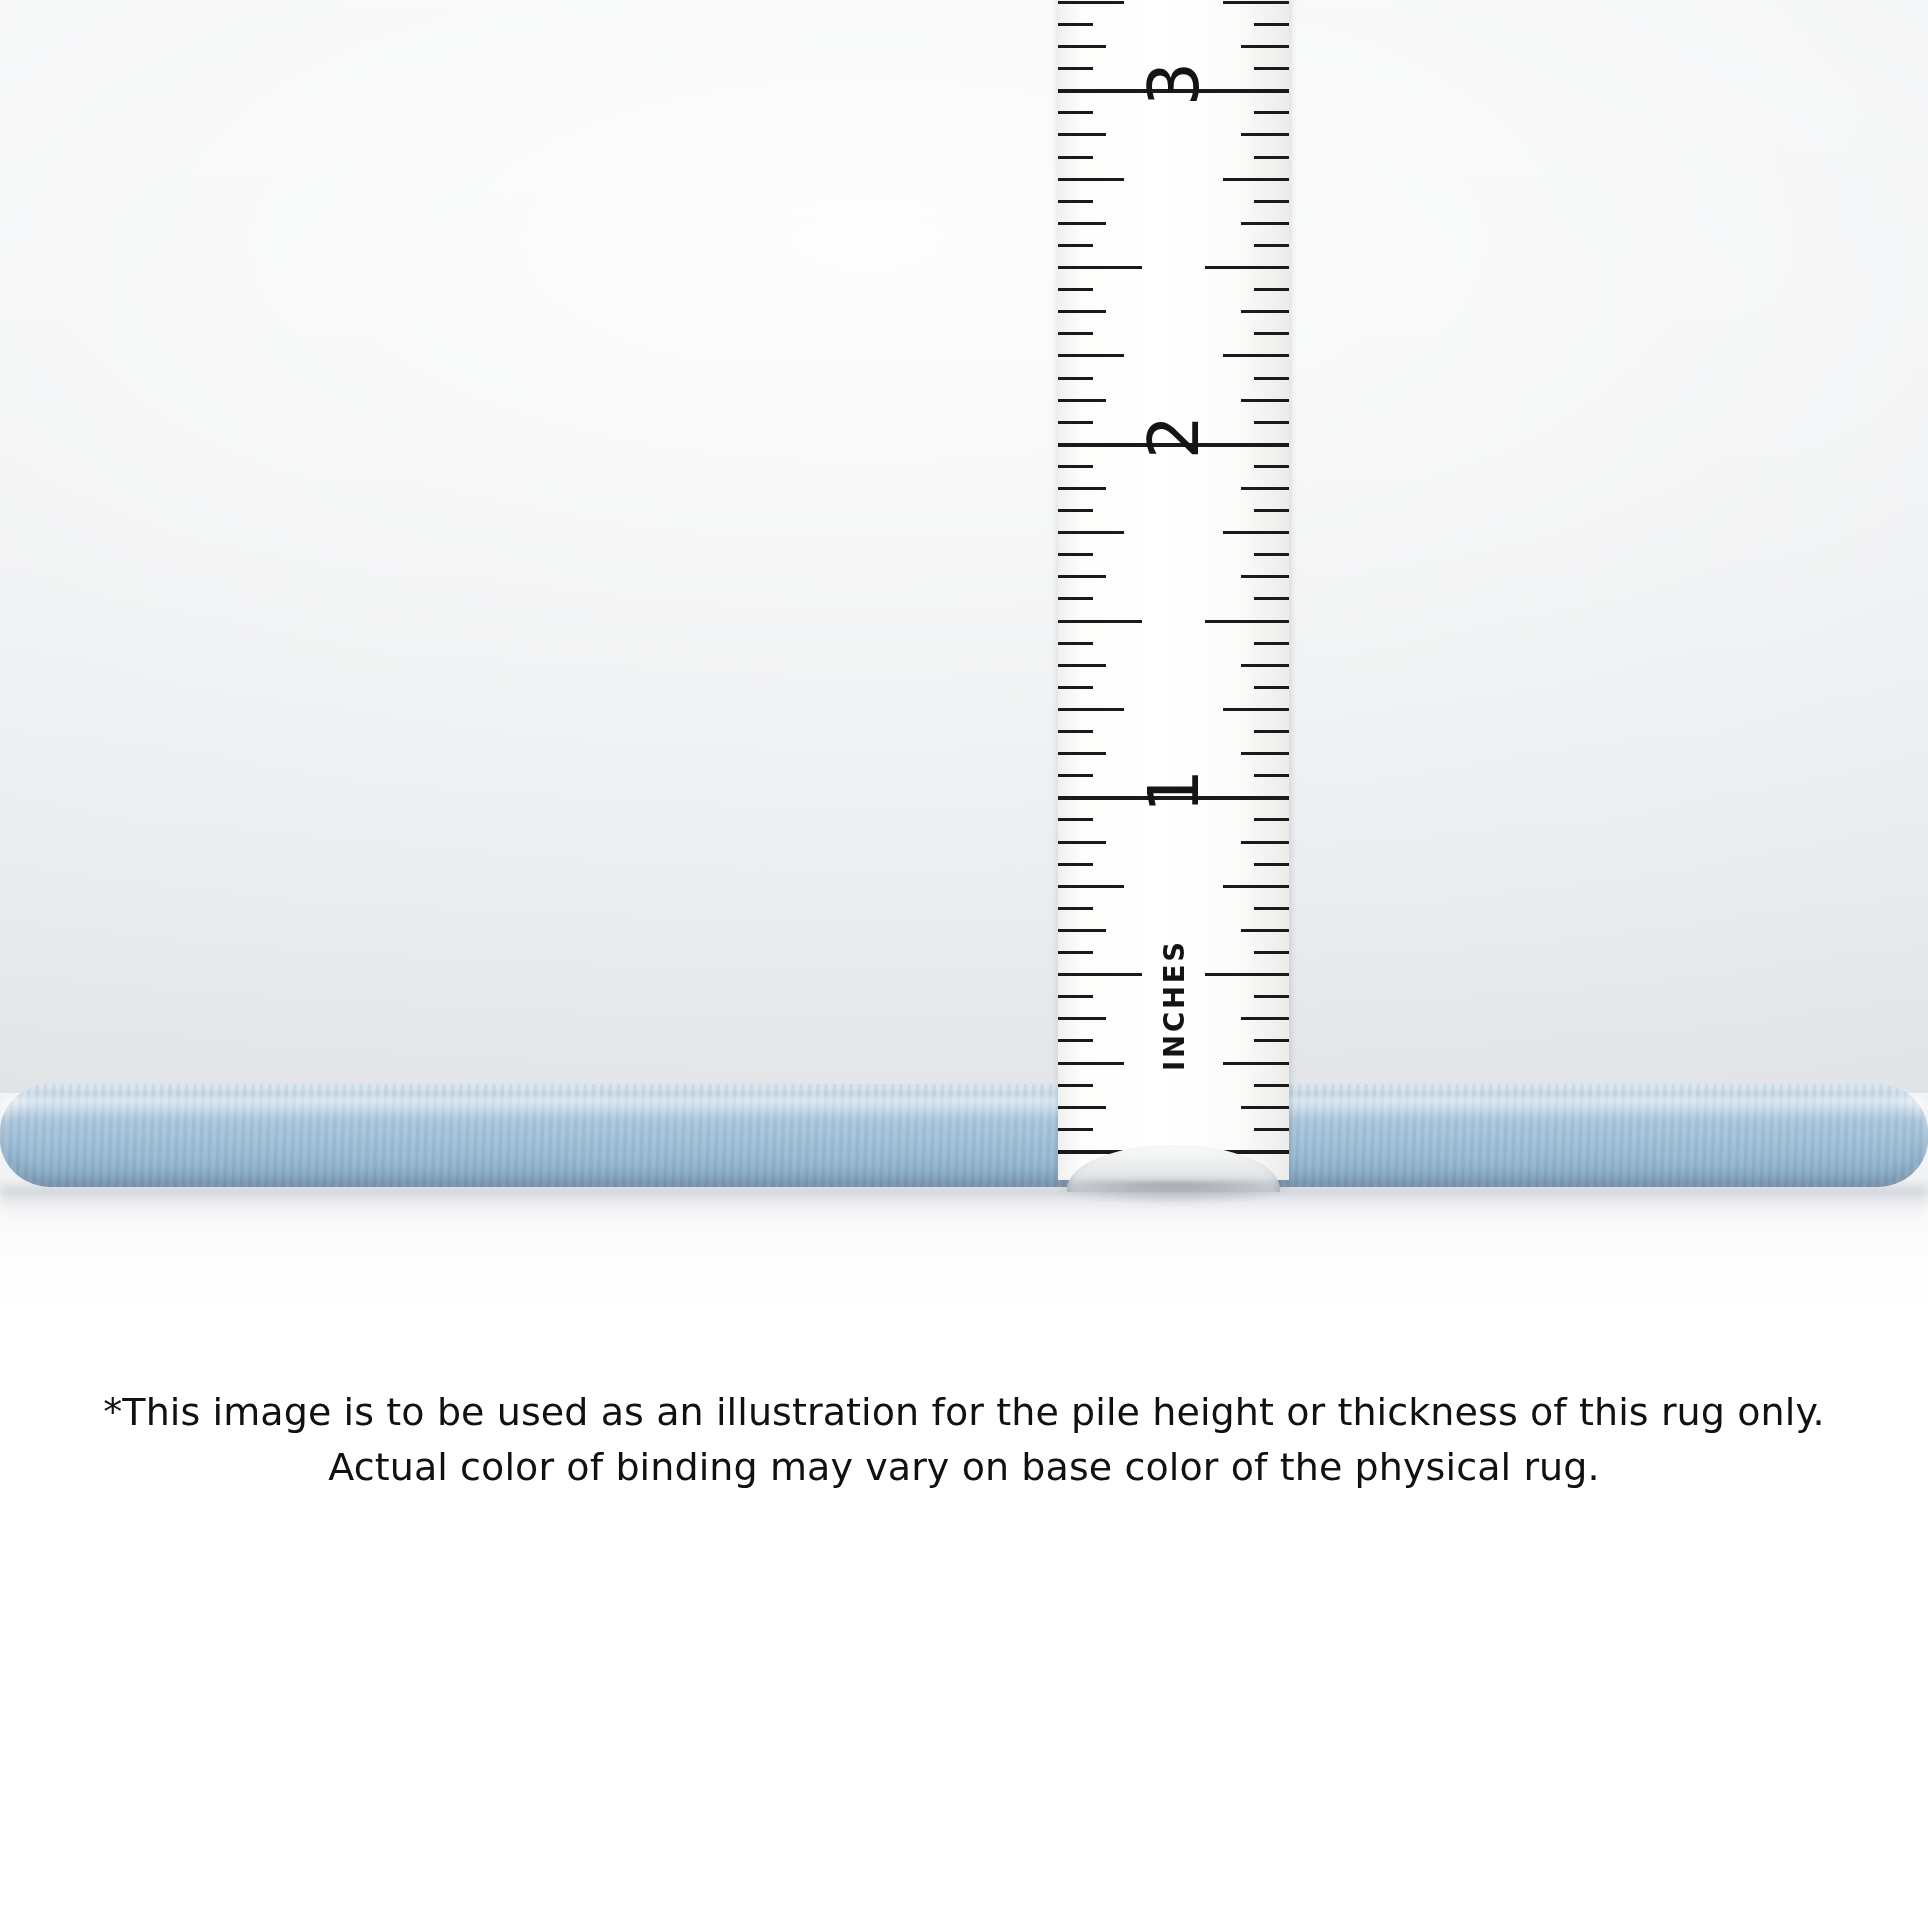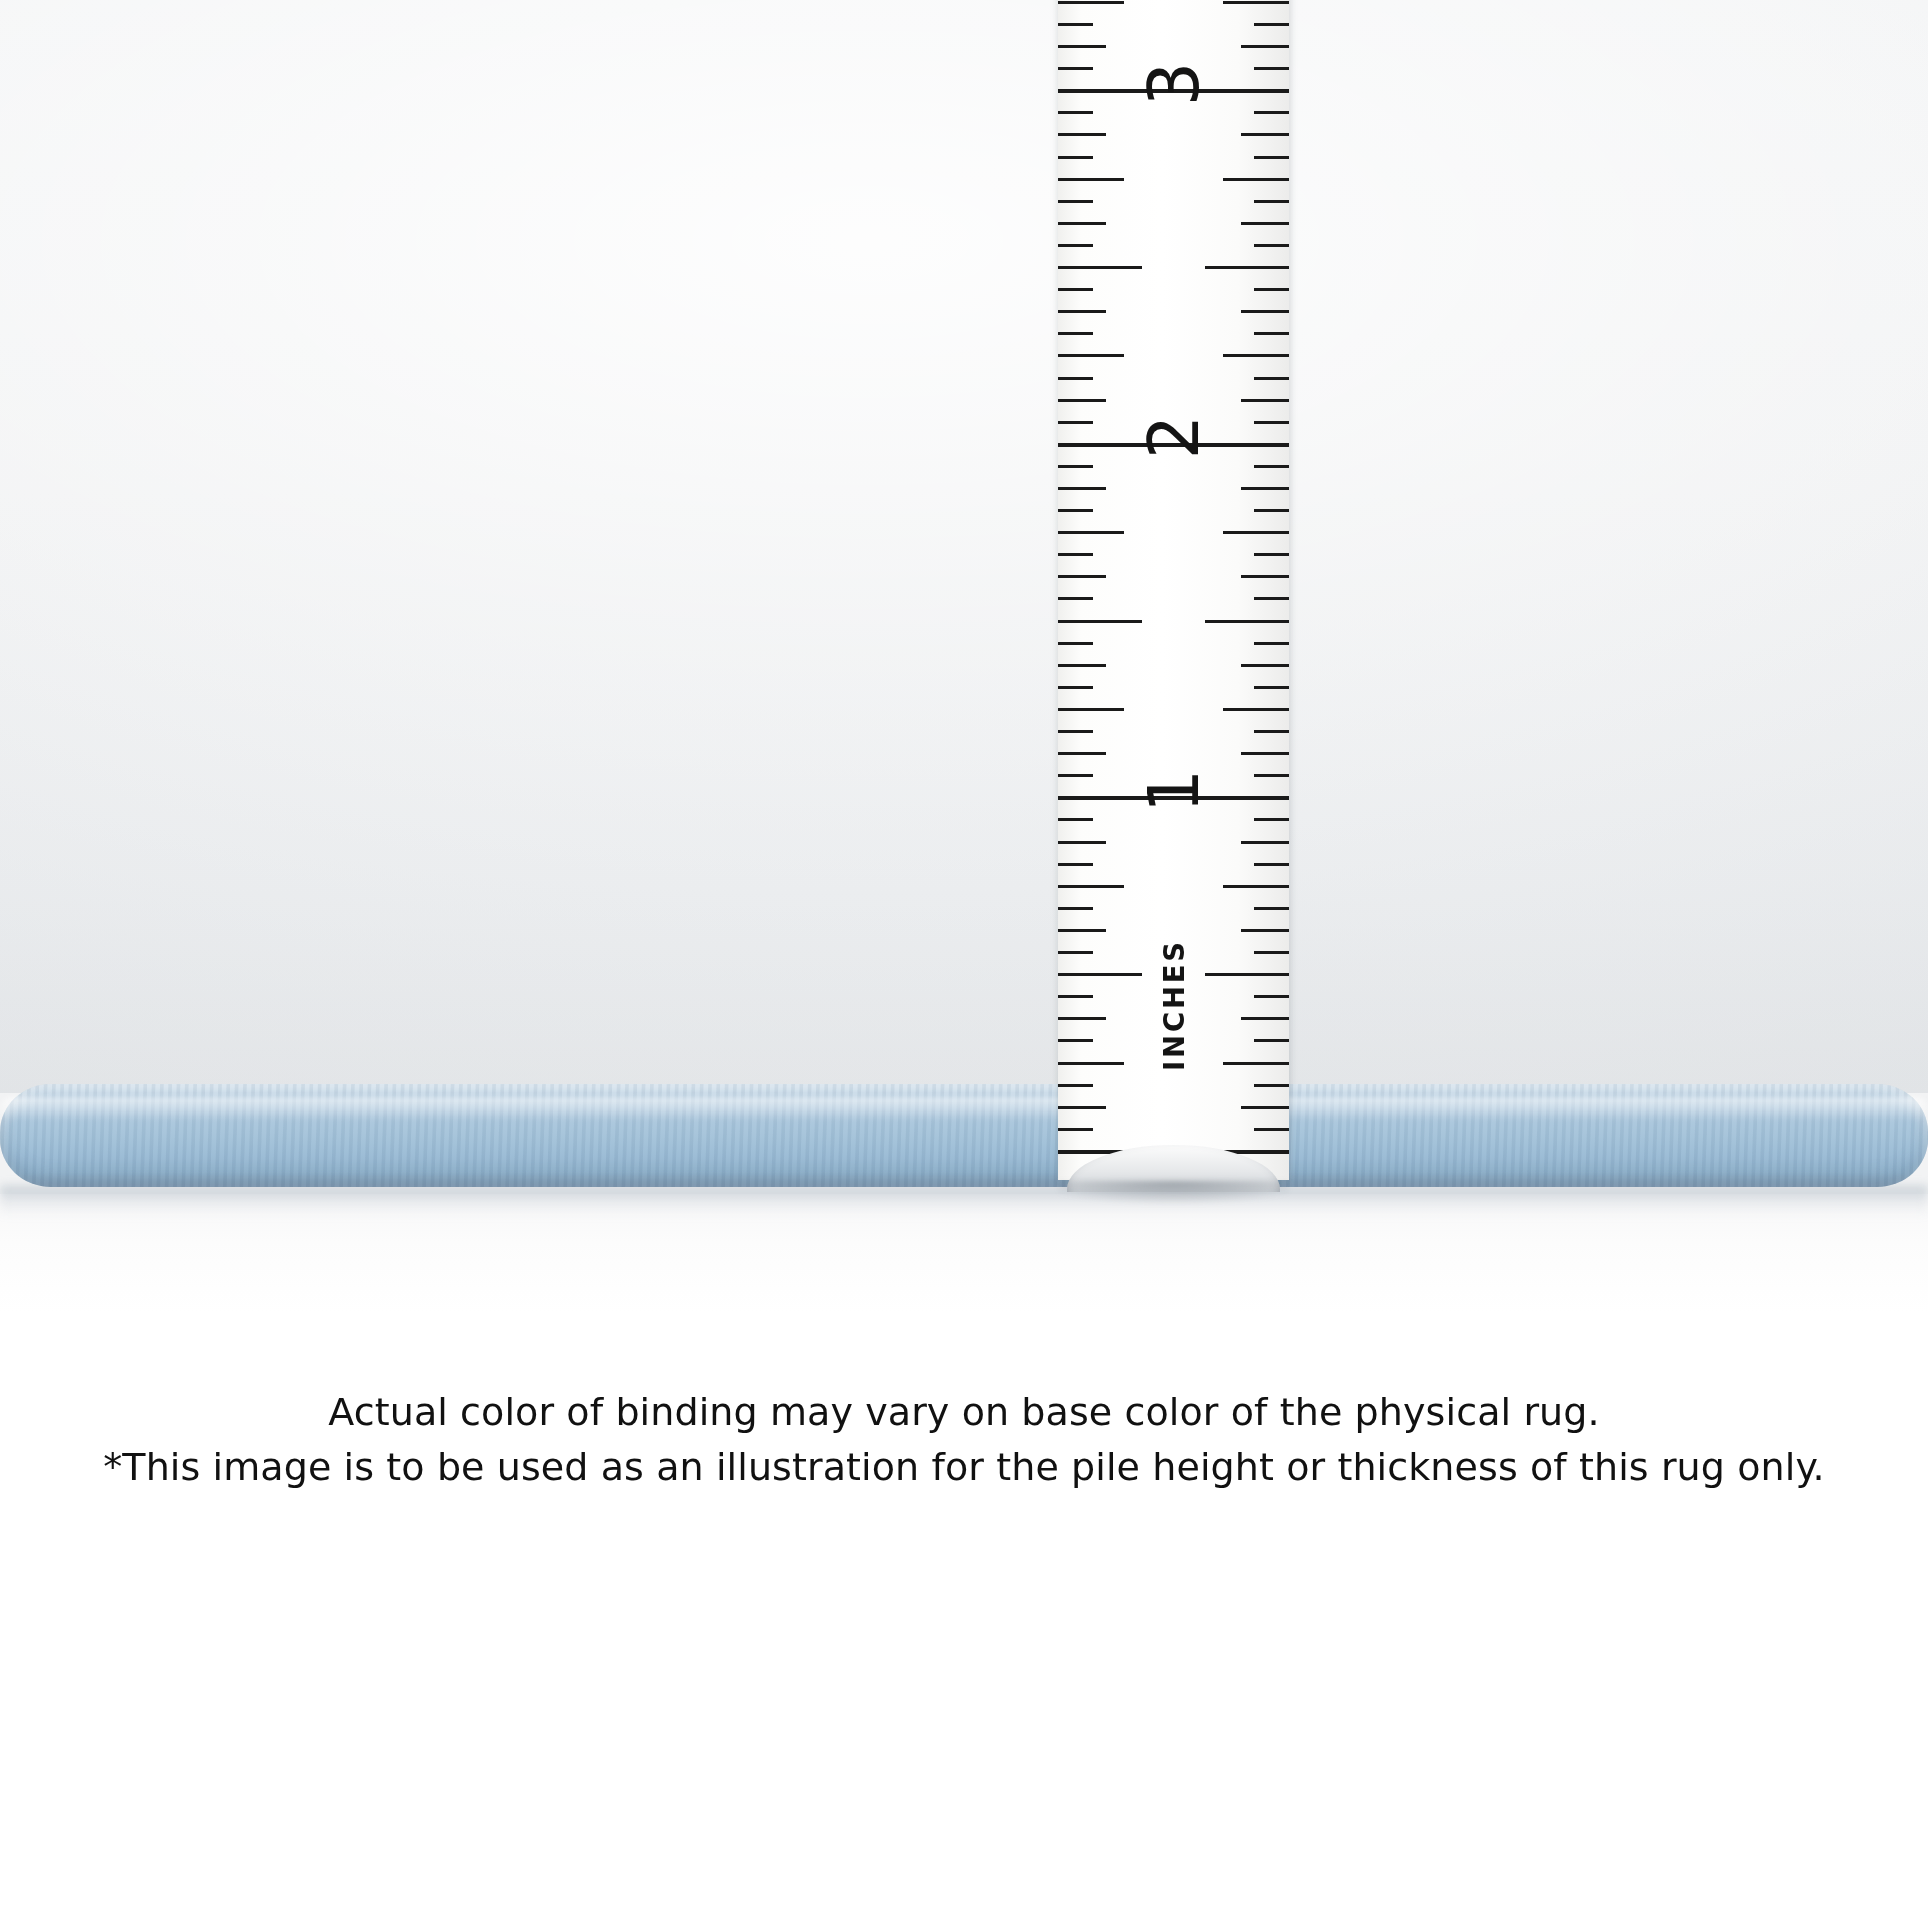--- a/index.html
+++ b/index.html
@@ -358,18 +358,18 @@
           <div class="ruler-num" style="top: 411px;">2</div>
           <div class="ruler-num" style="top: 58px;">3</div>
           <div class="ruler-unit" style="top: 998px;">INCHES</div>
         </div>
     </div>
     <div class="ruler-tip"></div>
     <div class="ruler-tip-shadow"></div>
   </div>
 
   <div class="caption">
+    <span class="line">*This image is to be used as an illustration for the pile height or thickness of this rug only.</span>
     <span class="line">Actual color of binding may vary on base color of the physical rug.</span>
-    <span class="line">*This image is to be used as an illustration for the pile height or thickness of this rug only.</span>
   </div>
 
 </div>
 
 
 </body></html>

